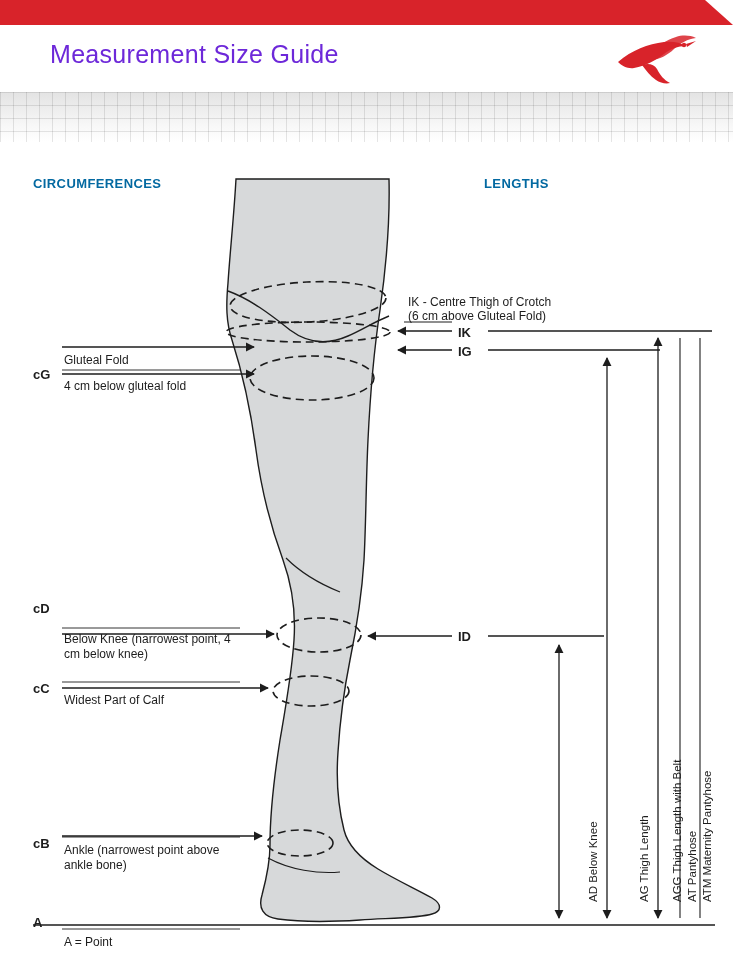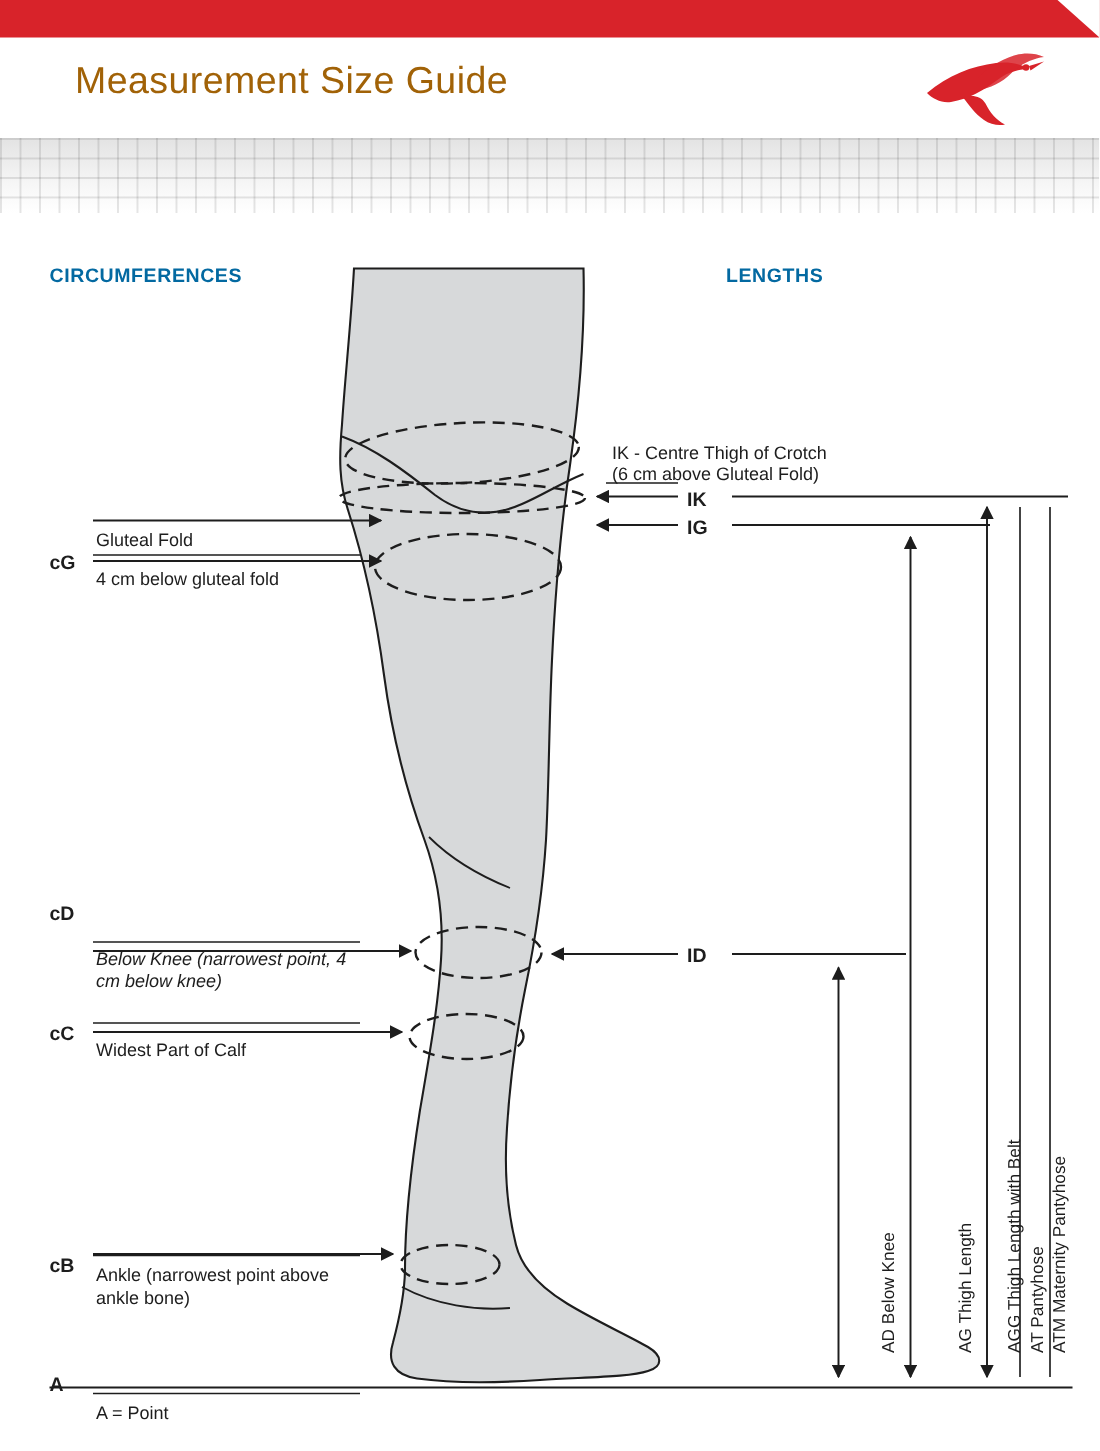--- a/index.html
+++ b/index.html
@@ -32,21 +32,21 @@
     right: 0; top: 0;
     width: 0; height: 0;
     border-top: 25px solid #ffffff;
     border-left: 28px solid transparent;
   }
   .header-title {
     position: absolute;
     left: 50px;
     top: 40px;
     font-size: 25px;
-    color: #a16207;
+    color: #6d28d9;
     font-weight: normal;
     letter-spacing: 0.3px;
     white-space: nowrap;
   }
   .logo {
     position: absolute;
     right: 35px;
     top: 32px;
     width: 86px;
     height: 54px;
@@ -104,21 +104,21 @@
 
   
   #code-cG { left: 33px; top: 367px; }
   #code-cD { left: 33px; top: 601px; }
   #code-cC { left: 33px; top: 681px; }
   #code-cB { left: 33px; top: 836px; }
   #code-A  { left: 33px; top: 915px; }
 
   #txt-gluteal-fold   { left: 64px; top: 353px; }
   #txt-4cm-below      { left: 64px; top: 379px; }
-  #txt-below-knee     { left: 64px; top: 632px; width: 175px; white-space: normal; font-style: italic; }
+  #txt-below-knee     { left: 64px; top: 632px; width: 175px; white-space: normal; }
   #txt-widest-calf    { left: 64px; top: 693px; }
   #txt-ankle          { left: 64px; top: 843px; width: 175px; white-space: normal; }
   #txt-floor          { left: 64px; top: 935px; }
 
   #txt-ik-desc1 { left: 408px; top: 295px; }
   #txt-ik-desc2 { left: 408px; top: 309px; }
 
   #code-IK { left: 458px; top: 325px; }
   #code-IG { left: 458px; top: 344px; }
   #code-ID { left: 458px; top: 629px; }

